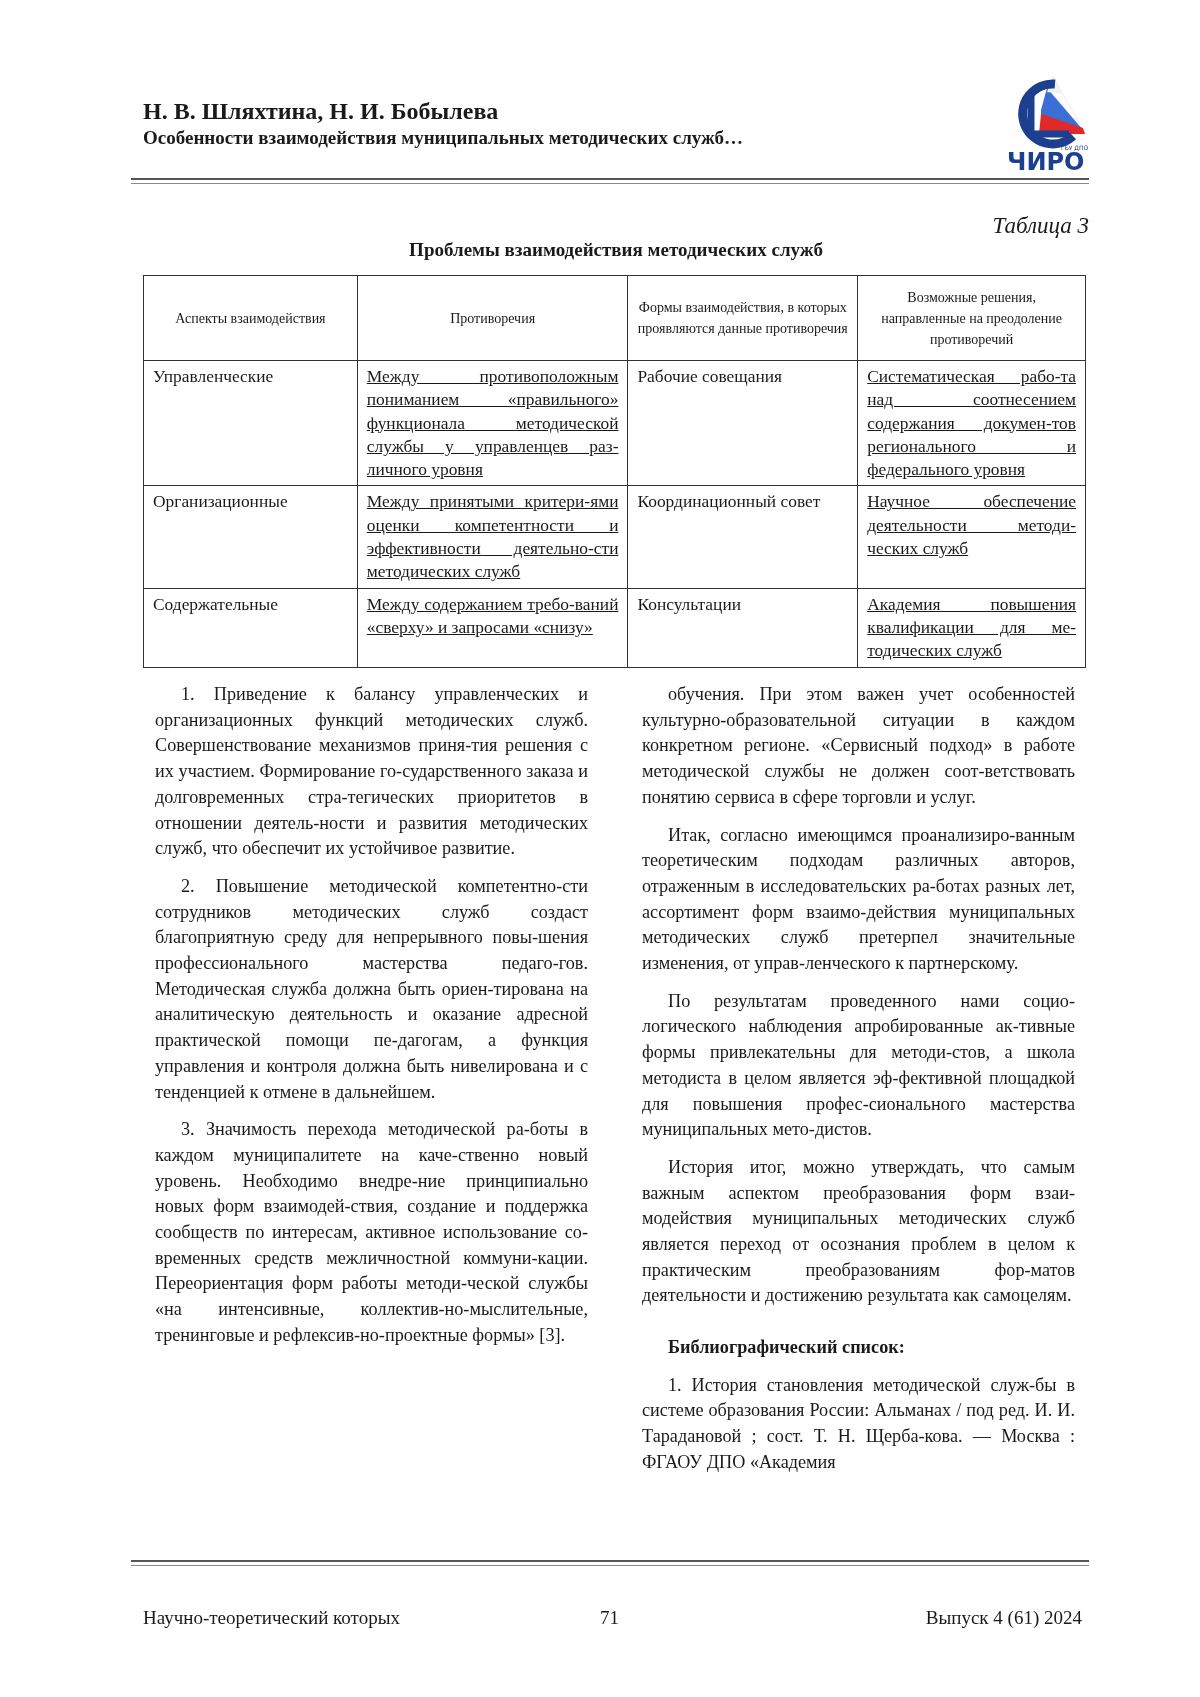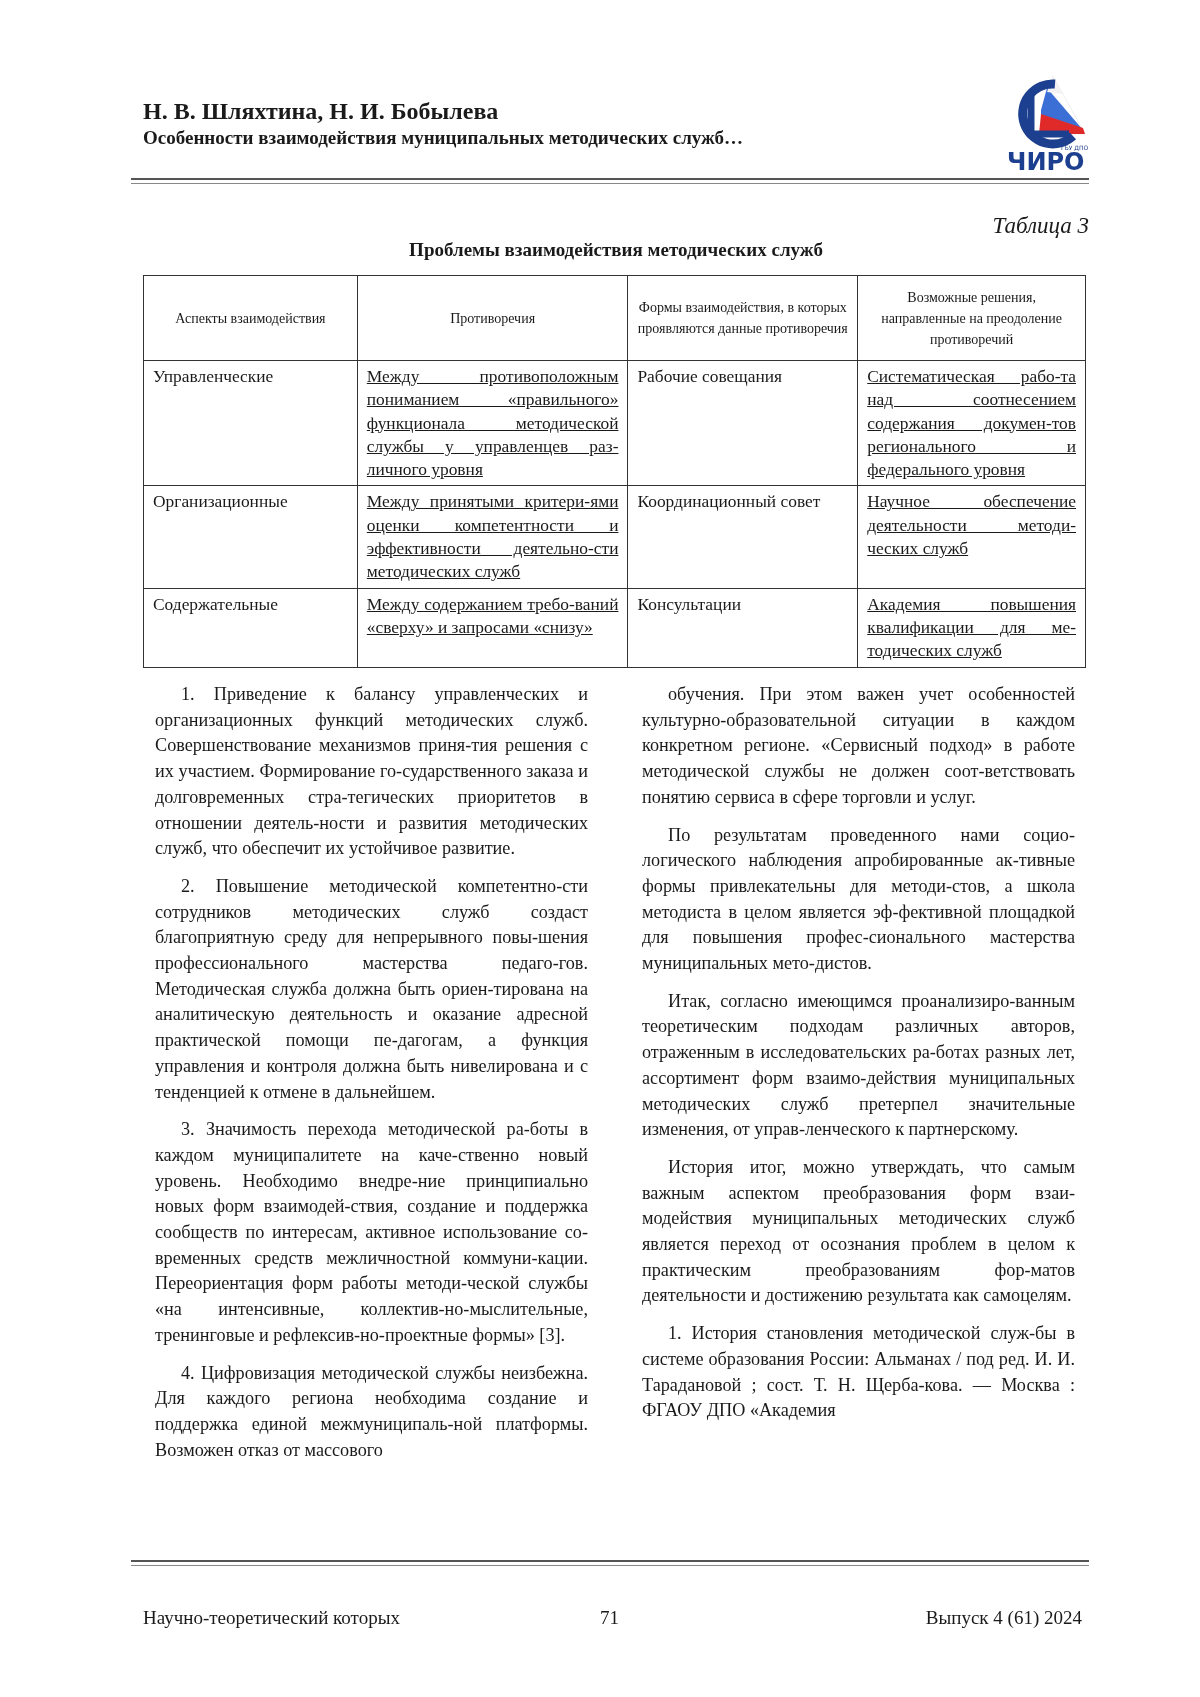--- a/index.html
+++ b/index.html
@@ -99,27 +99,27 @@
       <td>Консультации</td>
       <td class="just">Академия повышения квалификации для ме-тодических служб</td>
     </tr>
   </tbody>
 </table>
 
 <div class="col left">
   <p>1. Приведение к балансу управленческих и организационных функций методических служб. Совершенствование механизмов приня-тия решения с их участием. Формирование го-сударственного заказа и долговременных стра-тегических приоритетов в отношении деятель-ности и развития методических служб, что обеспечит их устойчивое развитие.</p>
   <p>2. Повышение методической компетентно-сти сотрудников методических служб создаст благоприятную среду для непрерывного повы-шения профессионального мастерства педаго-гов. Методическая служба должна быть ориен-тирована на аналитическую деятельность и оказание адресной практической помощи пе-дагогам, а функция управления и контроля должна быть нивелирована и с тенденцией к отмене в дальнейшем.</p>
   <p>3. Значимость перехода методической ра-боты в каждом муниципалитете на каче-ственно новый уровень. Необходимо внедре-ние принципиально новых форм взаимодей-ствия, создание и поддержка сообществ по интересам, активное использование со-временных средств межличностной коммуни-кации. Переориентация форм работы методи-ческой службы «на интенсивные, коллектив-но-мыслительные, тренинговые и рефлексив-но-проектные формы» [3].</p>
-  <p>4. Цифровизация методической службы неизбежна. Для каждого региона необходима создание и поддержка единой межмуниципаль-ной платформы. Возможен отказ от массового</p>
 </div>
 
 <div class="col right">
   <p>обучения. При этом важен учет особенностей культурно-образовательной ситуации в каждом конкретном регионе. «Сервисный подход» в работе методической службы не должен соот-ветствовать понятию сервиса в сфере торговли и услуг.</p>
+  <p>Итак, согласно имеющимся проанализиро-ванным теоретическим подходам различных авторов, отраженным в исследовательских ра-ботах разных лет, ассортимент форм взаимо-действия муниципальных методических служб претерпел значительные изменения, от управ-ленческого к партнерскому.</p>
   <p>По результатам проведенного нами социо-логического наблюдения апробированные ак-тивные формы привлекательны для методи-стов, а школа методиста в целом является эф-фективной площадкой для повышения профес-сионального мастерства муниципальных мето-дистов.</p>
-  <p>Итак, согласно имеющимся проанализиро-ванным теоретическим подходам различных авторов, отраженным в исследовательских ра-ботах разных лет, ассортимент форм взаимо-действия муниципальных методических служб претерпел значительные изменения, от управ-ленческого к партнерскому.</p>
   <p>История итог, можно утверждать, что самым важным аспектом преобразования форм взаи-модействия муниципальных методических служб является переход от осознания проблем в целом к практическим преобразованиям фор-матов деятельности и достижению результата как самоцелям.</p>
+  <p class="bib-title">Библиографический список:</p>
   <p>1. История становления методической служ-бы в системе образования России: Альманах / под ред. И. И. Тарадановой ; сост. Т. Н. Щерба-кова. — Москва : ФГАОУ ДПО «Академия</p>
 </div>
 
 <div class="ftr-rule"></div>
 <div class="ftr left">Научно-теоретический которых</div>
 <div class="ftr center">71</div>
 <div class="ftr right">Выпуск 4 (61) 2024</div>
 
 </body></html>

